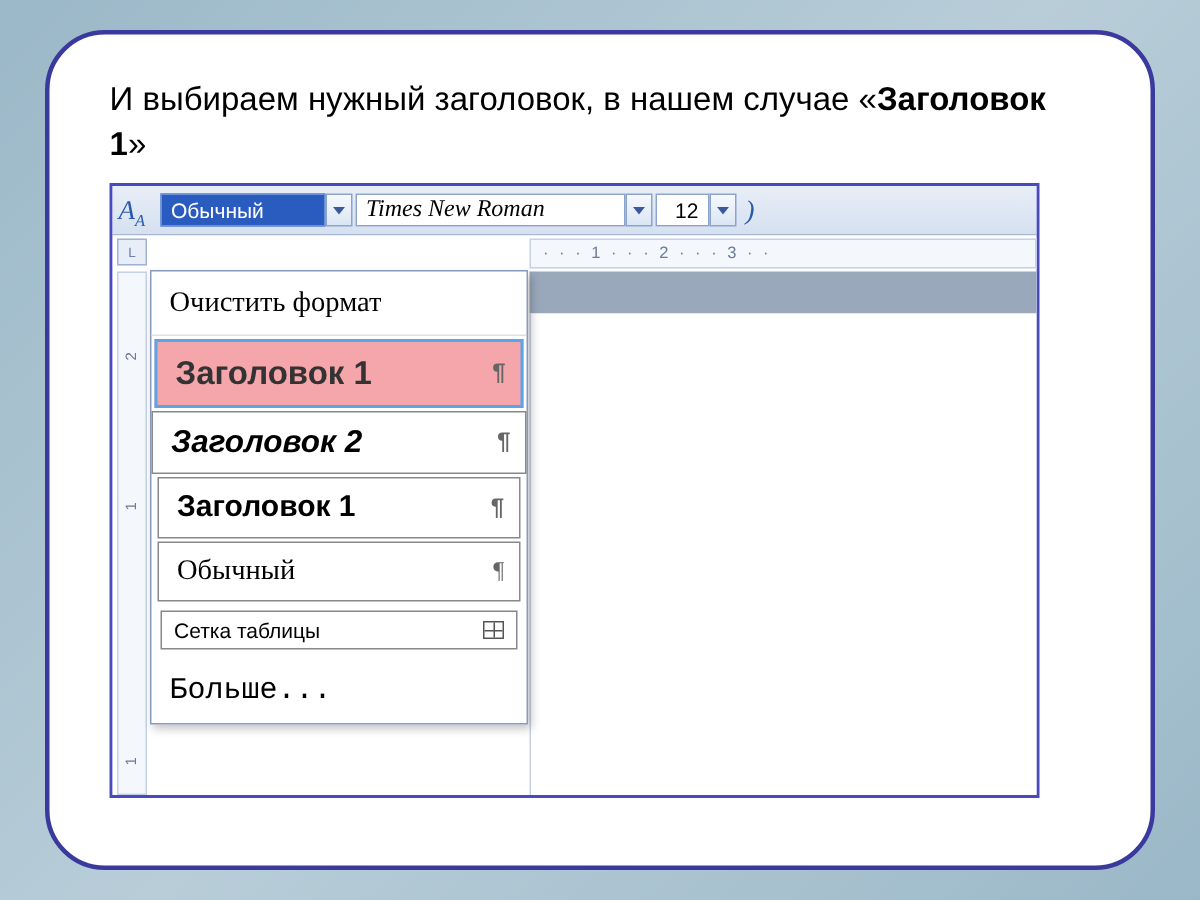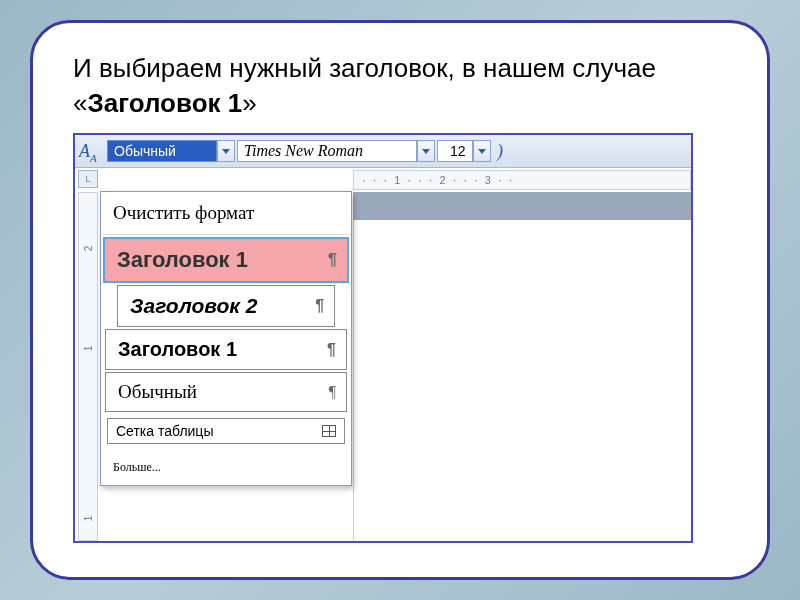--- a/index.html
+++ b/index.html
@@ -15,21 +15,21 @@
   .card {
     background: #fff;
     border: 3px solid #3a3a9e;
     border-radius: 40px;
     width: 100%;
     height: 560px;
     padding: 28px 40px;
     position: relative;
   }
   .instruction {
-    font-size: 26px;
+    font-size: 22px;
     color: #000;
     margin-bottom: 12px;
     line-height: 1.35;
   }
   .instruction .bold { font-weight: bold; }
   .screenshot {
     border: 2px solid #4a4abf;
     width: 620px;
     height: 410px;
     position: relative;
@@ -195,21 +195,21 @@
     border: 2px solid #5aa5e6;
     font-weight: bold;
     font-size: 22px;
     color: #333;
     margin: 2px;
   }
   .dd-item.h2 {
     font-weight: bold;
     font-style: italic;
     font-size: 21px;
-    margin: 2px 16px;
+    margin: 2px 0;
     border: 1px solid #888;
   }
   .dd-item.h3 {
     font-weight: bold;
     font-size: 20px;
     margin: 2px 4px;
     border: 1px solid #888;
   }
   .dd-item.normal {
     font-family: "Times New Roman", serif;
@@ -218,22 +218,22 @@
     border: 1px solid #888;
   }
   .dd-item.grid {
     font-size: 14px;
     margin: 6px 6px;
     border: 1px solid #888;
     padding: 4px 8px;
     gap: 28px;
   }
   .dd-item.more {
-    font-family: Liberation Serif, serif;
-    font-size: 12px;
+    font-family: Liberation Mono, monospace;
+    font-size: 20px;
     border-bottom: none;
     padding: 10px 12px;
     align-items: flex-end;
   }
   .pilcrow { color: #666; font-size: 16px; }
   .grid-ico {
     width: 14px; height: 12px;
     border: 1px solid #555;
     position: relative;
   }

